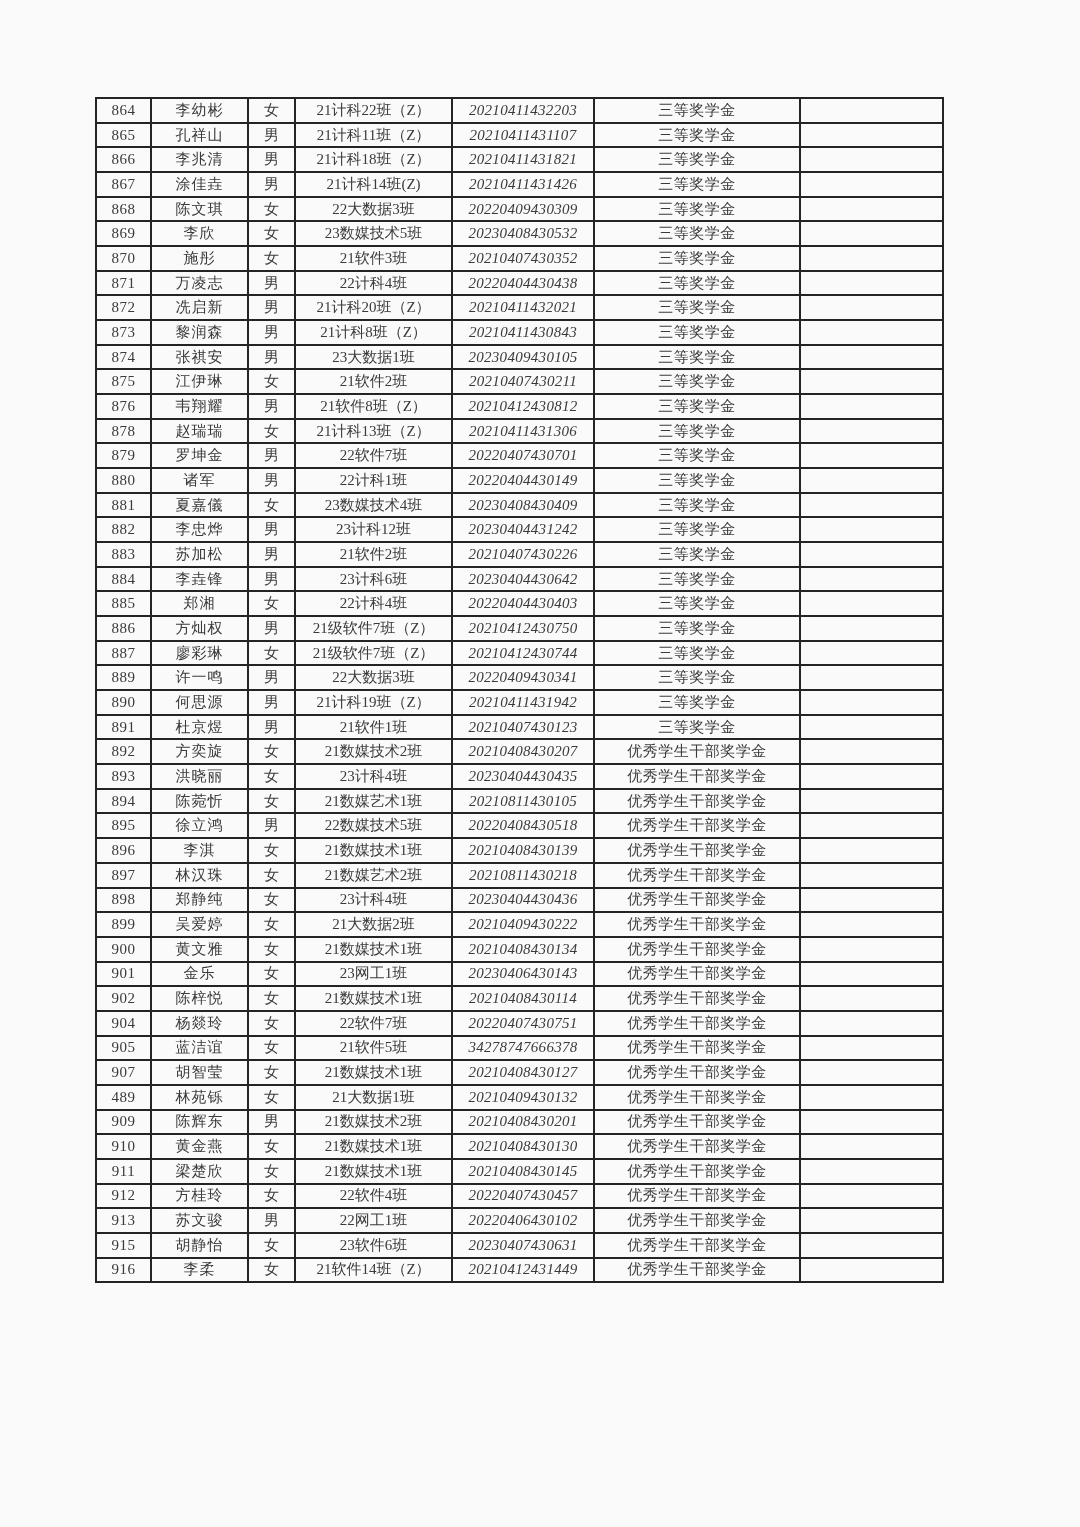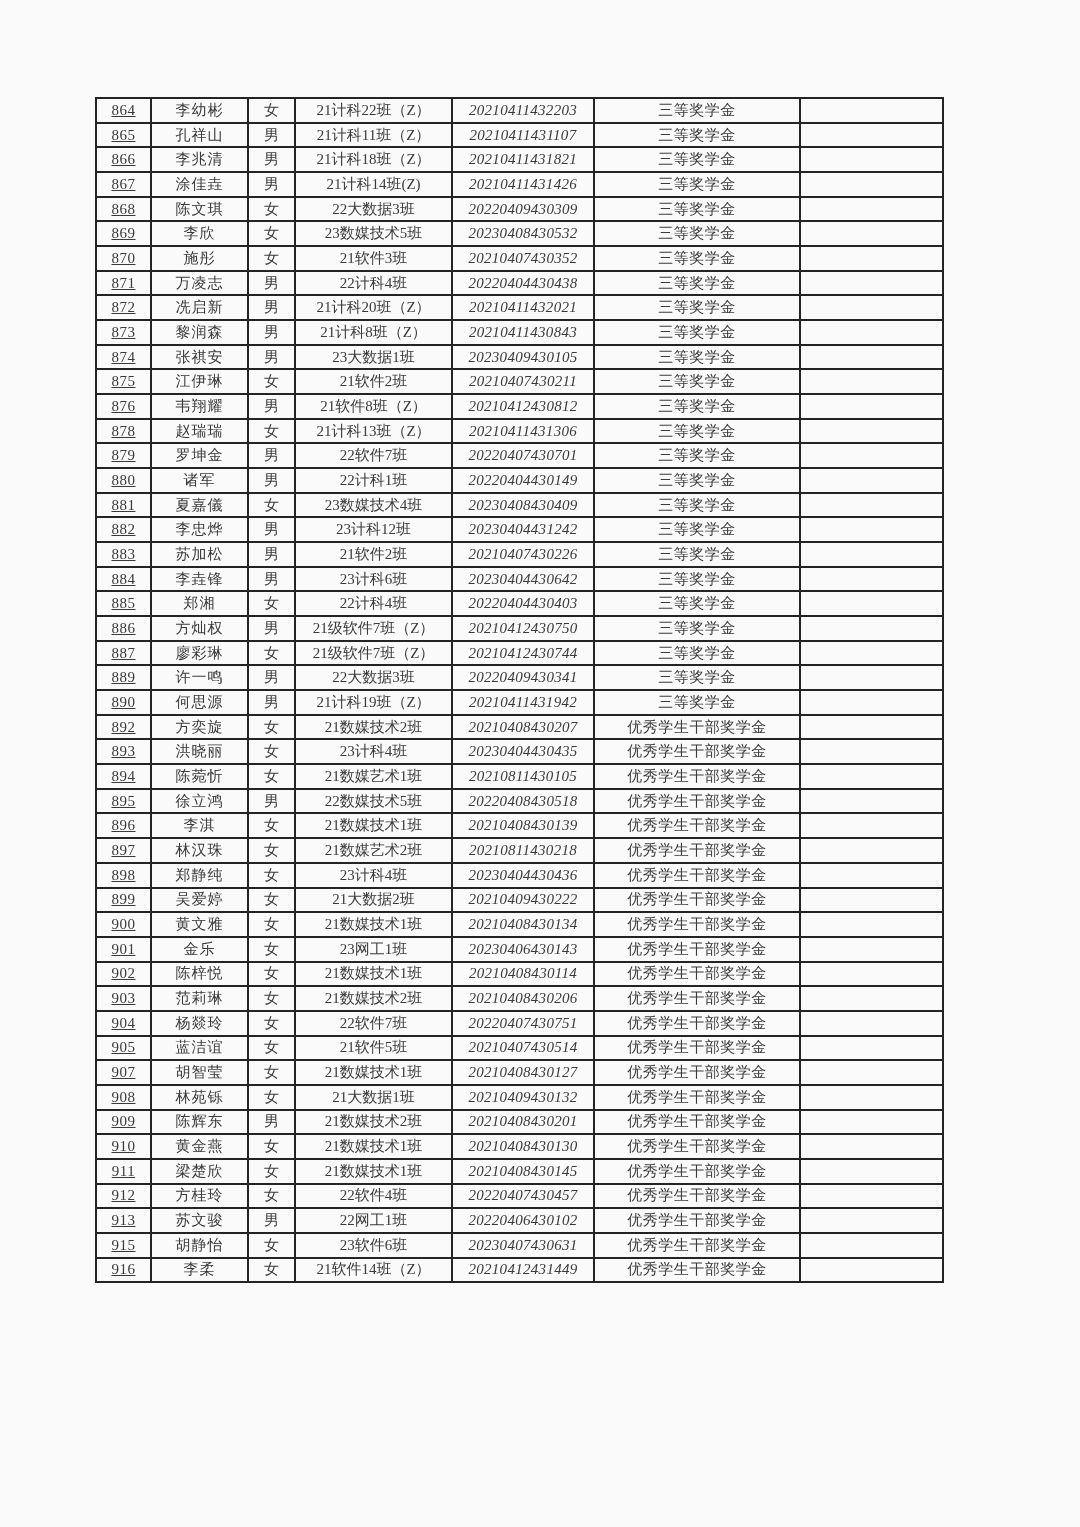--- a/index.html
+++ b/index.html
@@ -31,21 +31,21 @@
     height:22.68px;           
     padding:0;
     text-align:center;
     vertical-align:middle;
     font-size:15px;
     line-height:1;
     white-space:nowrap;
     overflow:hidden;
     color:var(--text-color);
   }
-  td.col-no     {width:53px;  letter-spacing:.5px;text-decoration:underline;}
+  td.col-no     {width:53px;  letter-spacing:.5px;}
   td.col-name   {width:95px;  letter-spacing:1px;}
   td.col-gender {width:45px;}
   td.col-class  {width:155px; font-size:14.5px;margin-top:9px;}
   td.col-id     {width:140px; letter-spacing:.3px;font-style:italic;}
   td.col-award  {width:204px; letter-spacing:.5px;margin-left:28px;}
   td.col-remark {width:141px;}
 </style>
 </head>
 <body>
 
@@ -271,20 +271,29 @@
         <tr>
     <td class="col-no">890</td>
     <td class="col-name">何思源</td>
     <td class="col-gender">男</td>
     <td class="col-class">21计科19班（Z）</td>
     <td class="col-id">20210411431942</td>
     <td class="col-award">三等奖学金</td>
     <td class="col-remark"></td>
   </tr>
         <tr>
+    <td class="col-no">891</td>
+    <td class="col-name">杜京煜</td>
+    <td class="col-gender">男</td>
+    <td class="col-class">21软件1班</td>
+    <td class="col-id">20210407430123</td>
+    <td class="col-award">三等奖学金</td>
+    <td class="col-remark"></td>
+  </tr>
+        <tr>
     <td class="col-no">892</td>
     <td class="col-name">方奕旋</td>
     <td class="col-gender">女</td>
     <td class="col-class">21数媒技术2班</td>
     <td class="col-id">20210408430207</td>
     <td class="col-award">优秀学生干部奖学金</td>
     <td class="col-remark"></td>
   </tr>
         <tr>
     <td class="col-no">893</td>
@@ -370,57 +379,48 @@
         <tr>
     <td class="col-no">902</td>
     <td class="col-name">陈梓悦</td>
     <td class="col-gender">女</td>
     <td class="col-class">21数媒技术1班</td>
     <td class="col-id">20210408430114</td>
     <td class="col-award">优秀学生干部奖学金</td>
     <td class="col-remark"></td>
   </tr>
         <tr>
-    <td class="col-no">903</td>
-    <td class="col-name">范莉琳</td>
-    <td class="col-gender">女</td>
-    <td class="col-class">21数媒技术2班</td>
-    <td class="col-id">20210408430206</td>
-    <td class="col-award">优秀学生干部奖学金</td>
-    <td class="col-remark"></td>
-  </tr>
-        <tr>
     <td class="col-no">904</td>
     <td class="col-name">杨燚玲</td>
     <td class="col-gender">女</td>
     <td class="col-class">22软件7班</td>
     <td class="col-id">20220407430751</td>
     <td class="col-award">优秀学生干部奖学金</td>
     <td class="col-remark"></td>
   </tr>
         <tr>
     <td class="col-no">905</td>
     <td class="col-name">蓝洁谊</td>
     <td class="col-gender">女</td>
     <td class="col-class">21软件5班</td>
-    <td class="col-id">20210407430514</td>
+    <td class="col-id">34278747666378</td>
     <td class="col-award">优秀学生干部奖学金</td>
     <td class="col-remark"></td>
   </tr>
         <tr>
     <td class="col-no">907</td>
     <td class="col-name">胡智莹</td>
     <td class="col-gender">女</td>
     <td class="col-class">21数媒技术1班</td>
     <td class="col-id">20210408430127</td>
     <td class="col-award">优秀学生干部奖学金</td>
     <td class="col-remark"></td>
   </tr>
         <tr>
-    <td class="col-no">908</td>
+    <td class="col-no">489</td>
     <td class="col-name">林苑铄</td>
     <td class="col-gender">女</td>
     <td class="col-class">21大数据1班</td>
     <td class="col-id">20210409430132</td>
     <td class="col-award">优秀学生干部奖学金</td>
     <td class="col-remark"></td>
   </tr>
         <tr>
     <td class="col-no">909</td>
     <td class="col-name">陈辉东</td>

